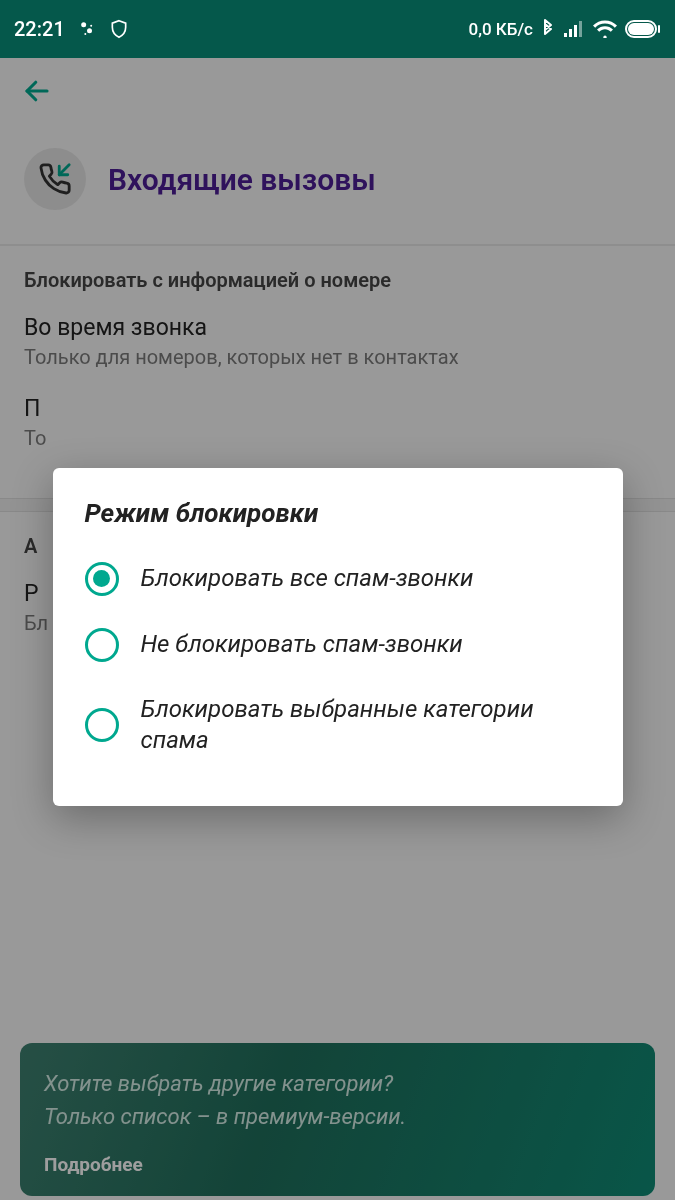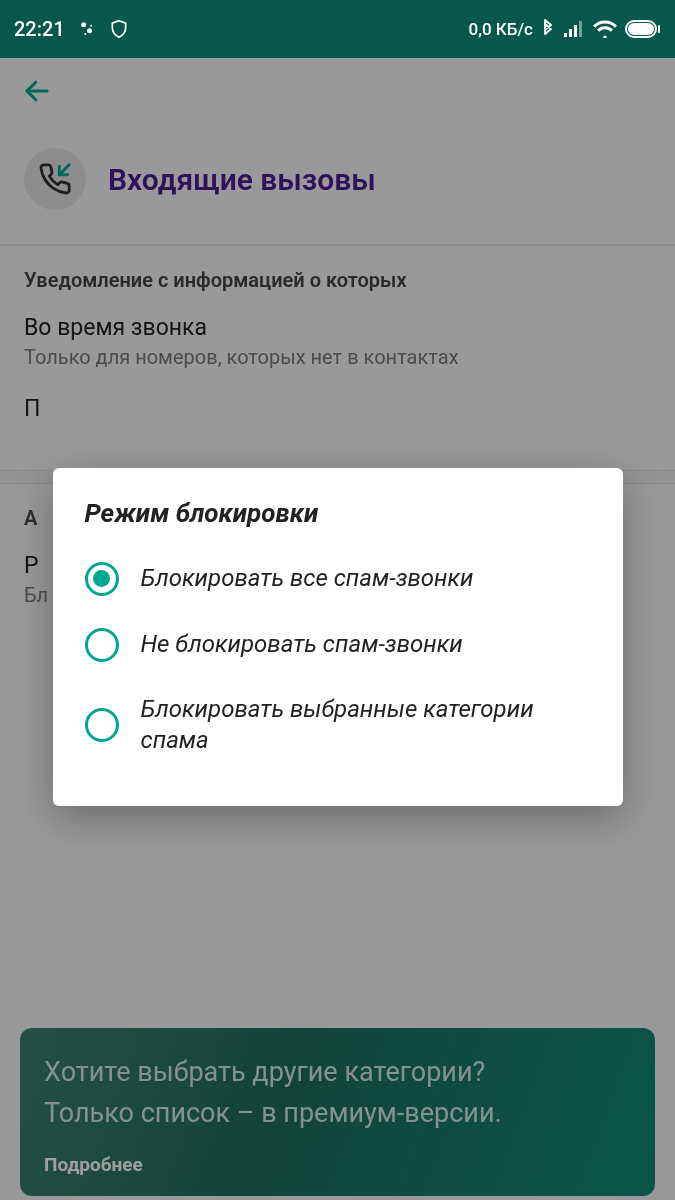--- a/index.html
+++ b/index.html
@@ -56,21 +56,21 @@
     .divider { height: 14px; background: #eee; border-top:1px solid #ddd; border-bottom:1px solid #ddd; }
 
     .banner {
       position: absolute;
       left: 20px; right: 20px; bottom: 20px;
       border-radius: 12px;
       background: linear-gradient(110deg, #3e8070 0%, #1f6e5b 40%, #0f8b75 100%);
       padding: 24px 24px 20px 24px;
       color: #d4ece5;
     }
-    .banner .line { font-size: 27px; line-height: 1.5; }
+    .banner .line { font-size: 22px; line-height: 1.5; font-style: italic; }
     .banner .more { margin-top: 20px; font-size: 19px; font-weight: 700; color: #fff; }
 
     .overlay {
       position: absolute;
       inset: 0;
       background: rgba(0,0,0,0.38);
       display: flex;
       align-items: center;
       justify-content: center;
       font-style: italic;
@@ -166,27 +166,28 @@
       <svg width="34" height="34" viewBox="0 0 24 24" fill="none" stroke="#333" stroke-width="2" stroke-linecap="round" stroke-linejoin="round">
         <path d="M22 16.9v3a2 2 0 01-2.2 2 19.8 19.8 0 01-8.6-3.1 19.5 19.5 0 01-6-6A19.8 19.8 0 012.1 4.2 2 2 0 014.1 2h3a2 2 0 012 1.7c.1 1 .4 2 .7 2.9a2 2 0 01-.5 2.1L8 10a16 16 0 006 6l1.3-1.3a2 2 0 012.1-.5c.9.3 1.9.6 2.9.7a2 2 0 011.7 2z"></path>
         <polyline points="15 3 15 9 21 9" stroke="#00a88f"></polyline>
         <line x1="22" y1="2" x2="15" y2="9" stroke="#00a88f"></line>
       </svg>
     </div>
     <h1>Входящие вызовы</h1>
   </div>
 
   <div class="section">
-    <div class="section-title">Уведомление с информацией о которых</div>
+    <div class="section-title">Блокировать с информацией о номере</div>
     <div class="setting-item">
       <div class="title">Во время звонка</div>
       <div class="sub">Только для номеров, которых нет в контактах</div>
     </div>
     <div class="setting-item">
       <div class="title">П</div>
+      <div class="sub">То</div>
     </div>
   </div>
 
   <div class="divider"></div>
 
   <div class="section">
     <div class="section-title">А</div>
     <div class="setting-item">
       <div class="title">Р</div>
       <div class="sub">Бл</div>

